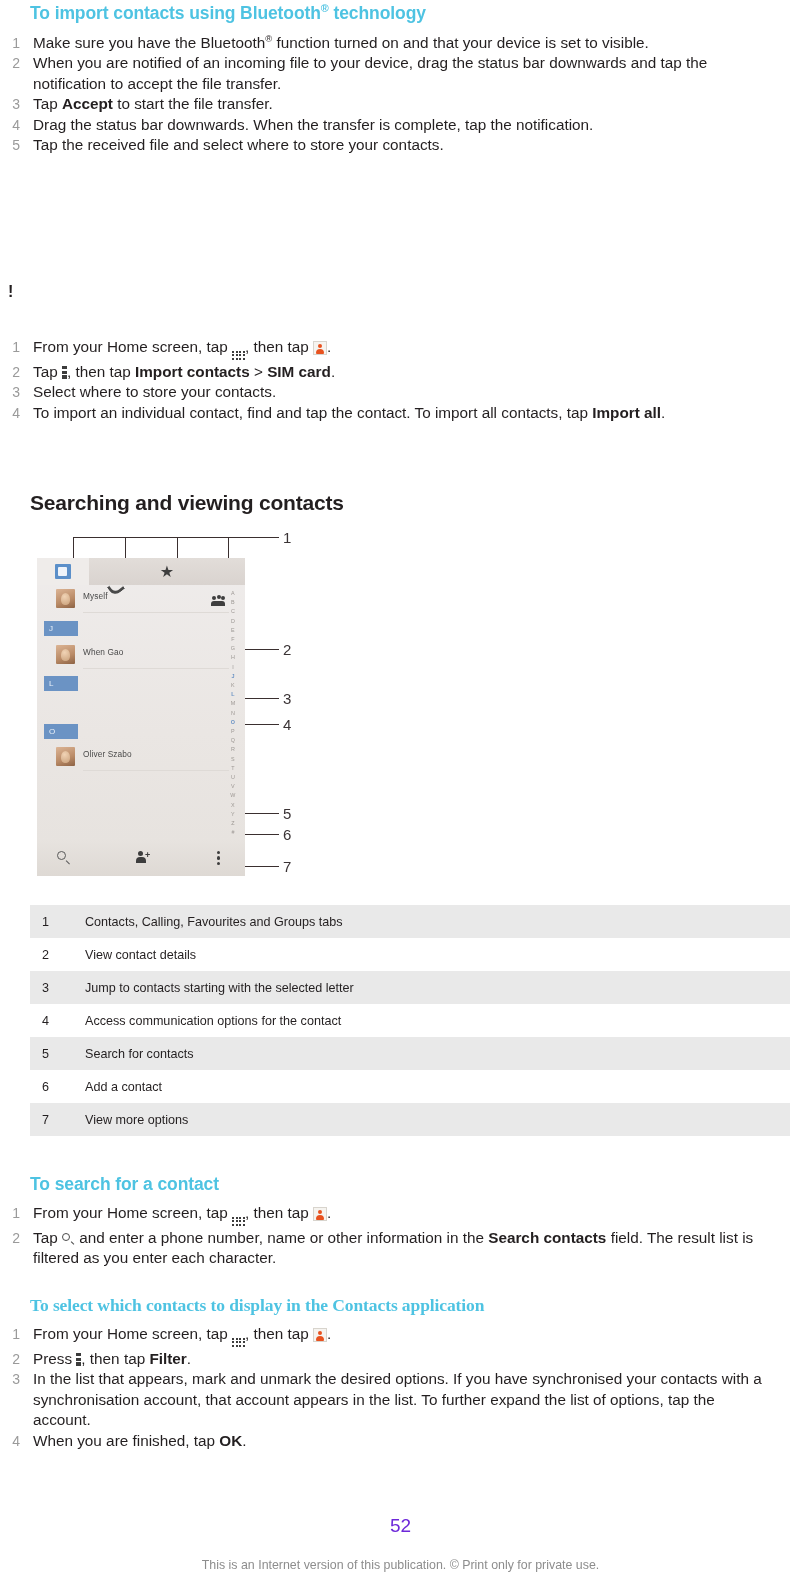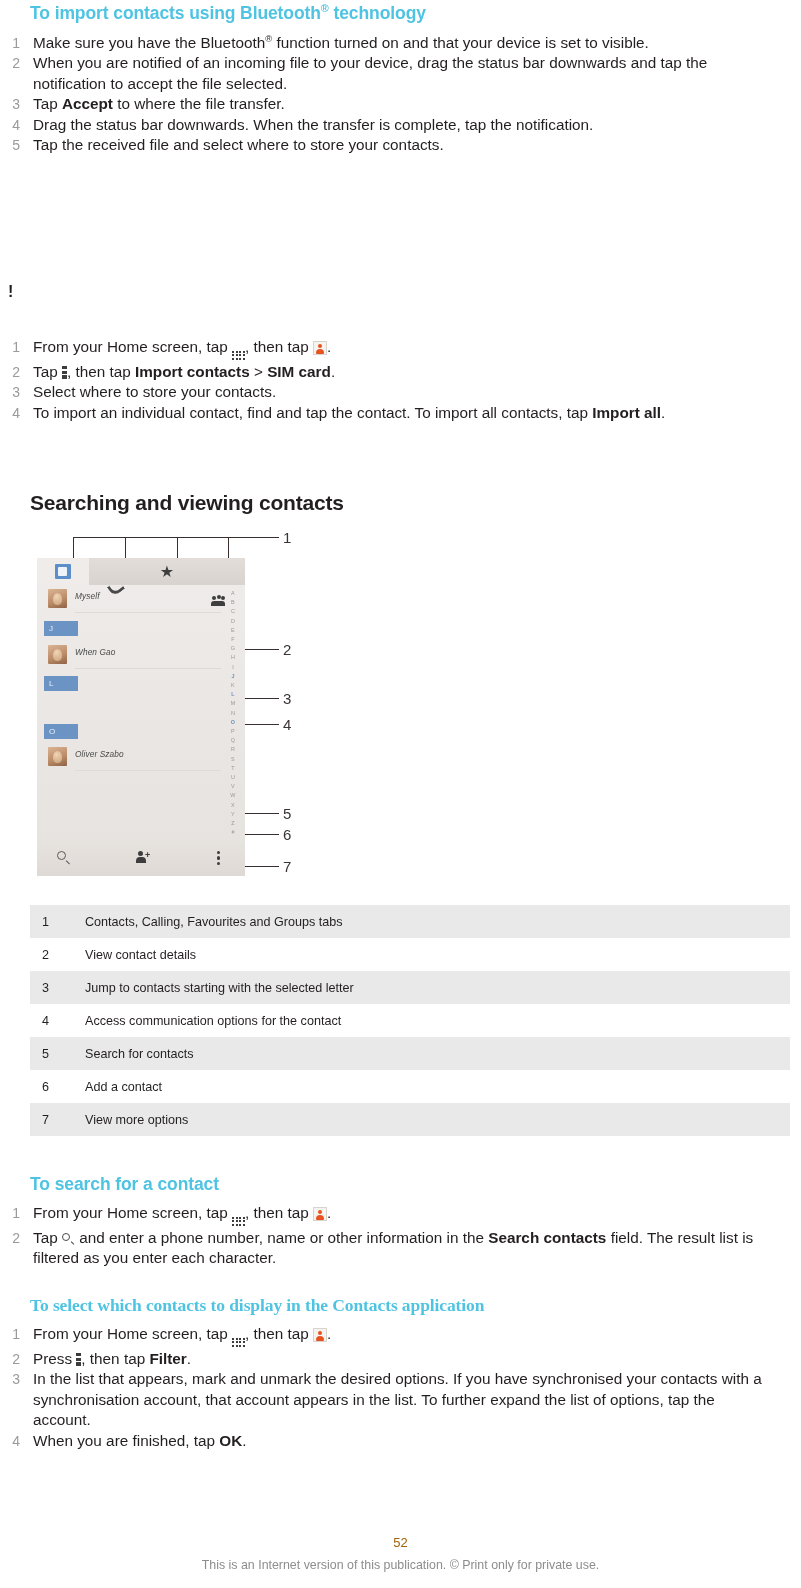--- a/index.html
+++ b/index.html
@@ -173,21 +173,21 @@
   .ti-star { color:#3e3e3e; font-size:16px; line-height:15px; text-align:center; }
   
   .ti-group{ position:relative; }
   .ti-group i{ position:absolute; background:#3e3e3e; }
   .ti-group i.h1{ left:2px; top:2px; width:4px; height:4px; border-radius:50%; }
   .ti-group i.h2{ left:6.5px; top:0.5px; width:4px; height:4px; border-radius:50%; }
   .ti-group i.h3{ left:11px; top:2px; width:4px; height:4px; border-radius:50%; }
   .ti-group i.bd{ left:1px; top:7px; width:14px; height:5px; border-radius:3px 3px 0 0; }
 
   .list { position: absolute; left:0; top:27px; right:0; bottom:36px; }
-  .row { position: absolute; left: 4px; width: 100%; font-style: italic; }
+  .row { position: absolute; left: 12px; width: 100%; }
   .row .avatar {
     position: absolute; left: 7px; top: 2px; width: 19px; height: 19px;
     border-radius: 1px;
     background: linear-gradient(160deg,#dcb494,#b98a66 60%,#8d6244);
     border: 1px solid #cbbda f;
   }
   .row .avatar::after{
     content:""; position:absolute; left:5px; top:4px; width:9px; height:12px;
     border-radius:50% 50% 40% 40%;
     background: radial-gradient(circle at 40% 30%, #f1d3b5, #c9a07a);
@@ -250,40 +250,40 @@
     color:#231f20;
   }
   table.legend td { padding: 9.5px 0 9.5px 0; vertical-align: middle; }
   table.legend td.n { width: 55px; padding-left: 12px; }
   table.legend tr.odd { background: #e9e9e9; }
   table.legend tr.even { background: #ffffff; }
 
   
   .pagenum {
     position:absolute; left:0; right:0; top:1515px;
-    text-align:center; color:#a16207; font-size:13px;margin-top:20px;
+    text-align:center; color:#6d28d9; font-size:19px;
   }
   .footer {
     position:absolute; left:0; right:0; top:1558px;
     text-align:center; color:#8d8d8d; font-size:12.4px;
   }
 </style>
 </head>
 <body>
 
 <div class="page">
 
   <div style="position:absolute;left:30px;top:3px;width:760px;">
     <h2 class="sect-head"><span>To import contacts using Bluetooth</span><sup class="reg">®</sup><span> technology</span></h2>
   </div>
 
   <ol class="steps" style="position:absolute;left:0px;top:33px;width:770px;">
     <li><span>Make sure you have the Bluetooth</span><sup class="reg">®</sup><span> function turned on and that your device is set to visible.</span></li>
-    <li><span>When you are notified of an incoming file to your device, drag the status bar downwards and tap the notification to accept the file selected.</span></li>
-    <li><span>Tap </span><b>Accept</b><span> to where the file transfer.</span></li>
+    <li><span>When you are notified of an incoming file to your device, drag the status bar downwards and tap the notification to accept the file transfer.</span></li>
+    <li><span>Tap </span><b>Accept</b><span> to start the file transfer.</span></li>
     <li><span>Drag the status bar downwards. When the transfer is complete, tap the notification.</span></li>
     <li><span>Tap the received file and select where to store your contacts.</span></li>
   </ol>
 
 
   <p class="note" style="position:absolute;left:0px;top:281px;width:795px;">
     <span class="bang">!</span>
   </p>
 
   <ol class="steps" style="position:absolute;left:0px;top:337px;width:770px;">

